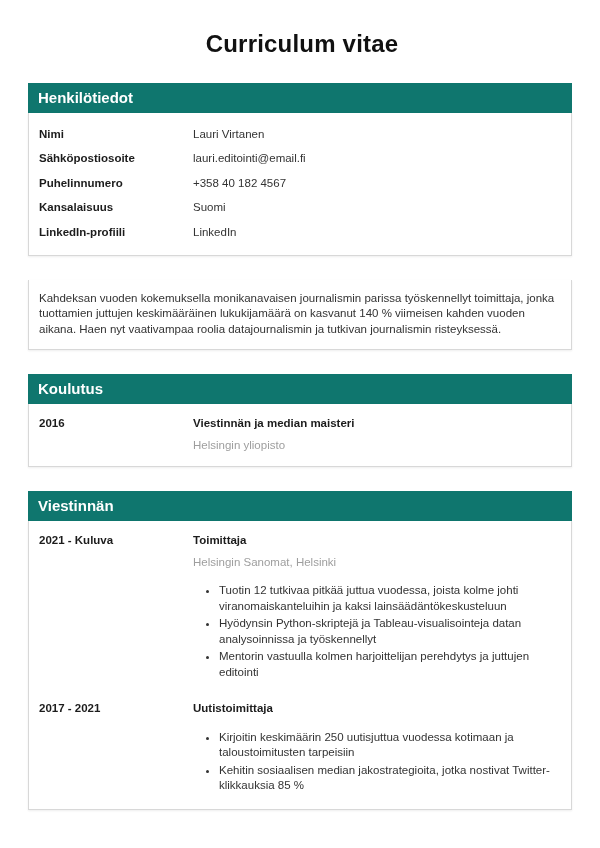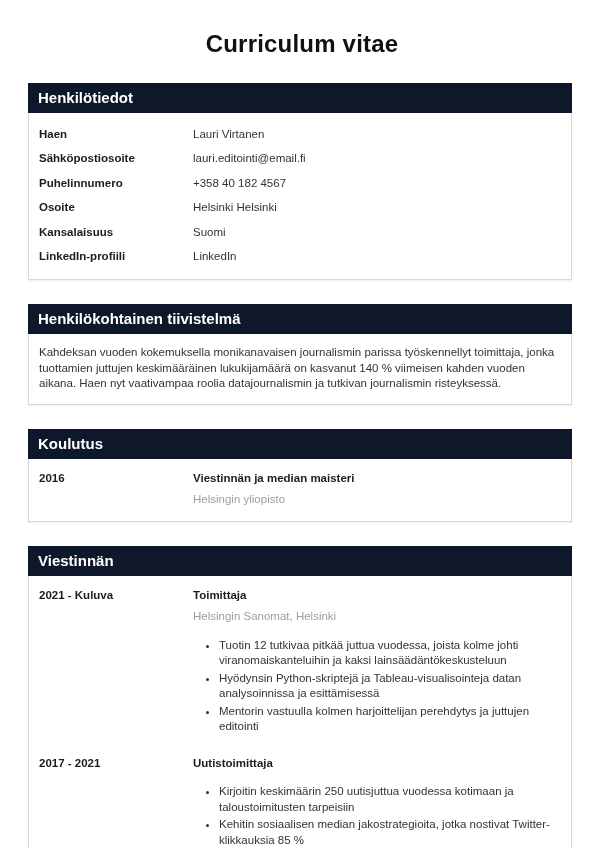--- a/index.html
+++ b/index.html
@@ -25,21 +25,21 @@
     text-align: center;
     font-size: 24px;
     font-weight: bold;
     color: #111111;
     letter-spacing: 0.2px;
   }
   .card {
     margin: 0 28px 24px 28px;
   }
   .card-header {
-    background: #0f172a;
+    background: #0f766e;
     color: #ffffff;
     font-size: 15px;
     font-weight: bold;
     padding: 6px 10px 7px 10px;
   }
   .card-body {
     background: #ffffff;
     border: 1px solid #d8d8d8;
     border-top: none;
     box-shadow: 0 1px 2px rgba(0,0,0,0.07);
@@ -108,48 +108,43 @@
 <body>
 
 <div class="page">
 
   <h1 class="doc-title">Curriculum vitae</h1>
 
   <section class="card">
     <div class="card-header">Henkilötiedot</div>
     <div class="card-body">
       <div class="field-row">
-        <div class="field-label">Haen</div>
+        <div class="field-label">Nimi</div>
         <div class="field-value">Lauri Virtanen</div>
       </div>
       <div class="field-row">
         <div class="field-label">Sähköpostiosoite</div>
         <div class="field-value">lauri.editointi@email.fi</div>
       </div>
       <div class="field-row">
         <div class="field-label">Puhelinnumero</div>
         <div class="field-value">+358 40 182 4567</div>
-      </div>
-      <div class="field-row">
-        <div class="field-label">Osoite</div>
-        <div class="field-value">Helsinki Helsinki</div>
       </div>
       <div class="field-row">
         <div class="field-label">Kansalaisuus</div>
         <div class="field-value">Suomi</div>
       </div>
       <div class="field-row">
         <div class="field-label">LinkedIn-profiili</div>
         <div class="field-value">LinkedIn</div>
       </div>
     </div>
   </section>
 
   <section class="card">
-    <div class="card-header">Henkilökohtainen tiivistelmä</div>
     <div class="card-body summary-text">Kahdeksan vuoden kokemuksella monikanavaisen journalismin parissa työskennellyt toimittaja, jonka tuottamien juttujen keskimääräinen lukukijamäärä on kasvanut 140 % viimeisen kahden vuoden aikana. Haen nyt vaativampaa roolia datajournalismin ja tutkivan journalismin risteyksessä.</div>
   </section>
 
   <section class="card">
     <div class="card-header">Koulutus</div>
     <div class="card-body">
       <div class="entry">
         <div class="entry-period">2016</div>
         <div class="entry-main">
           <div class="entry-title">Viestinnän ja median maisteri</div>
@@ -163,21 +158,21 @@
     <div class="card-header">Viestinnän</div>
     <div class="card-body">
 
       <div class="entry">
         <div class="entry-period">2021 - Kuluva</div>
         <div class="entry-main">
           <div class="entry-title">Toimittaja</div>
           <div class="entry-sub">Helsingin Sanomat, Helsinki</div>
           <ul class="bullets">
             <li>Tuotin 12 tutkivaa pitkää juttua vuodessa, joista kolme johti viranomaiskanteluihin ja kaksi lainsäädäntökeskusteluun</li>
-            <li>Hyödynsin Python-skriptejä ja Tableau-visualisointeja datan analysoinnissa ja esittämisessä</li>
+            <li>Hyödynsin Python-skriptejä ja Tableau-visualisointeja datan analysoinnissa ja työskennellyt</li>
             <li>Mentorin vastuulla kolmen harjoittelijan perehdytys ja juttujen editointi</li>
           </ul>
         </div>
       </div>
 
       <div class="entry">
         <div class="entry-period">2017 - 2021</div>
         <div class="entry-main">
           <div class="entry-title">Uutistoimittaja</div>
           <ul class="bullets">

